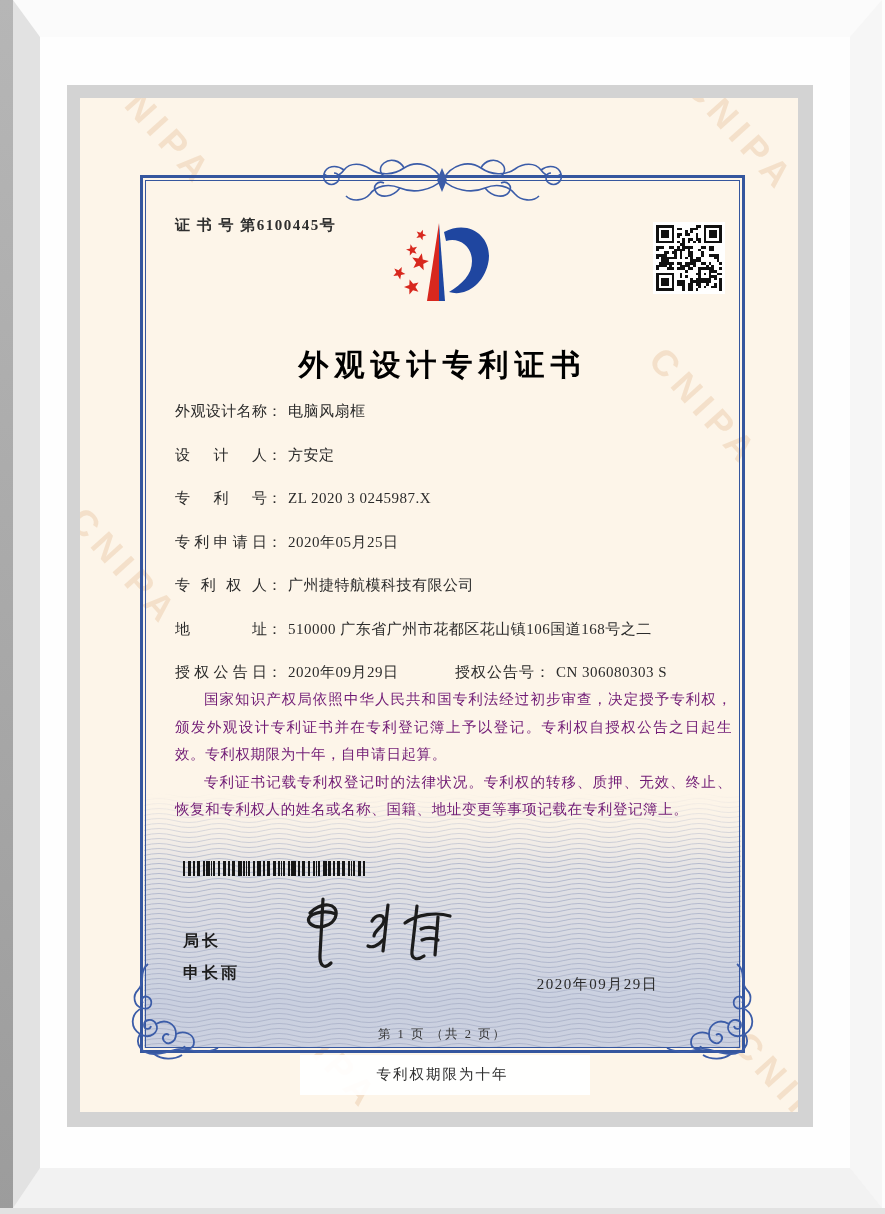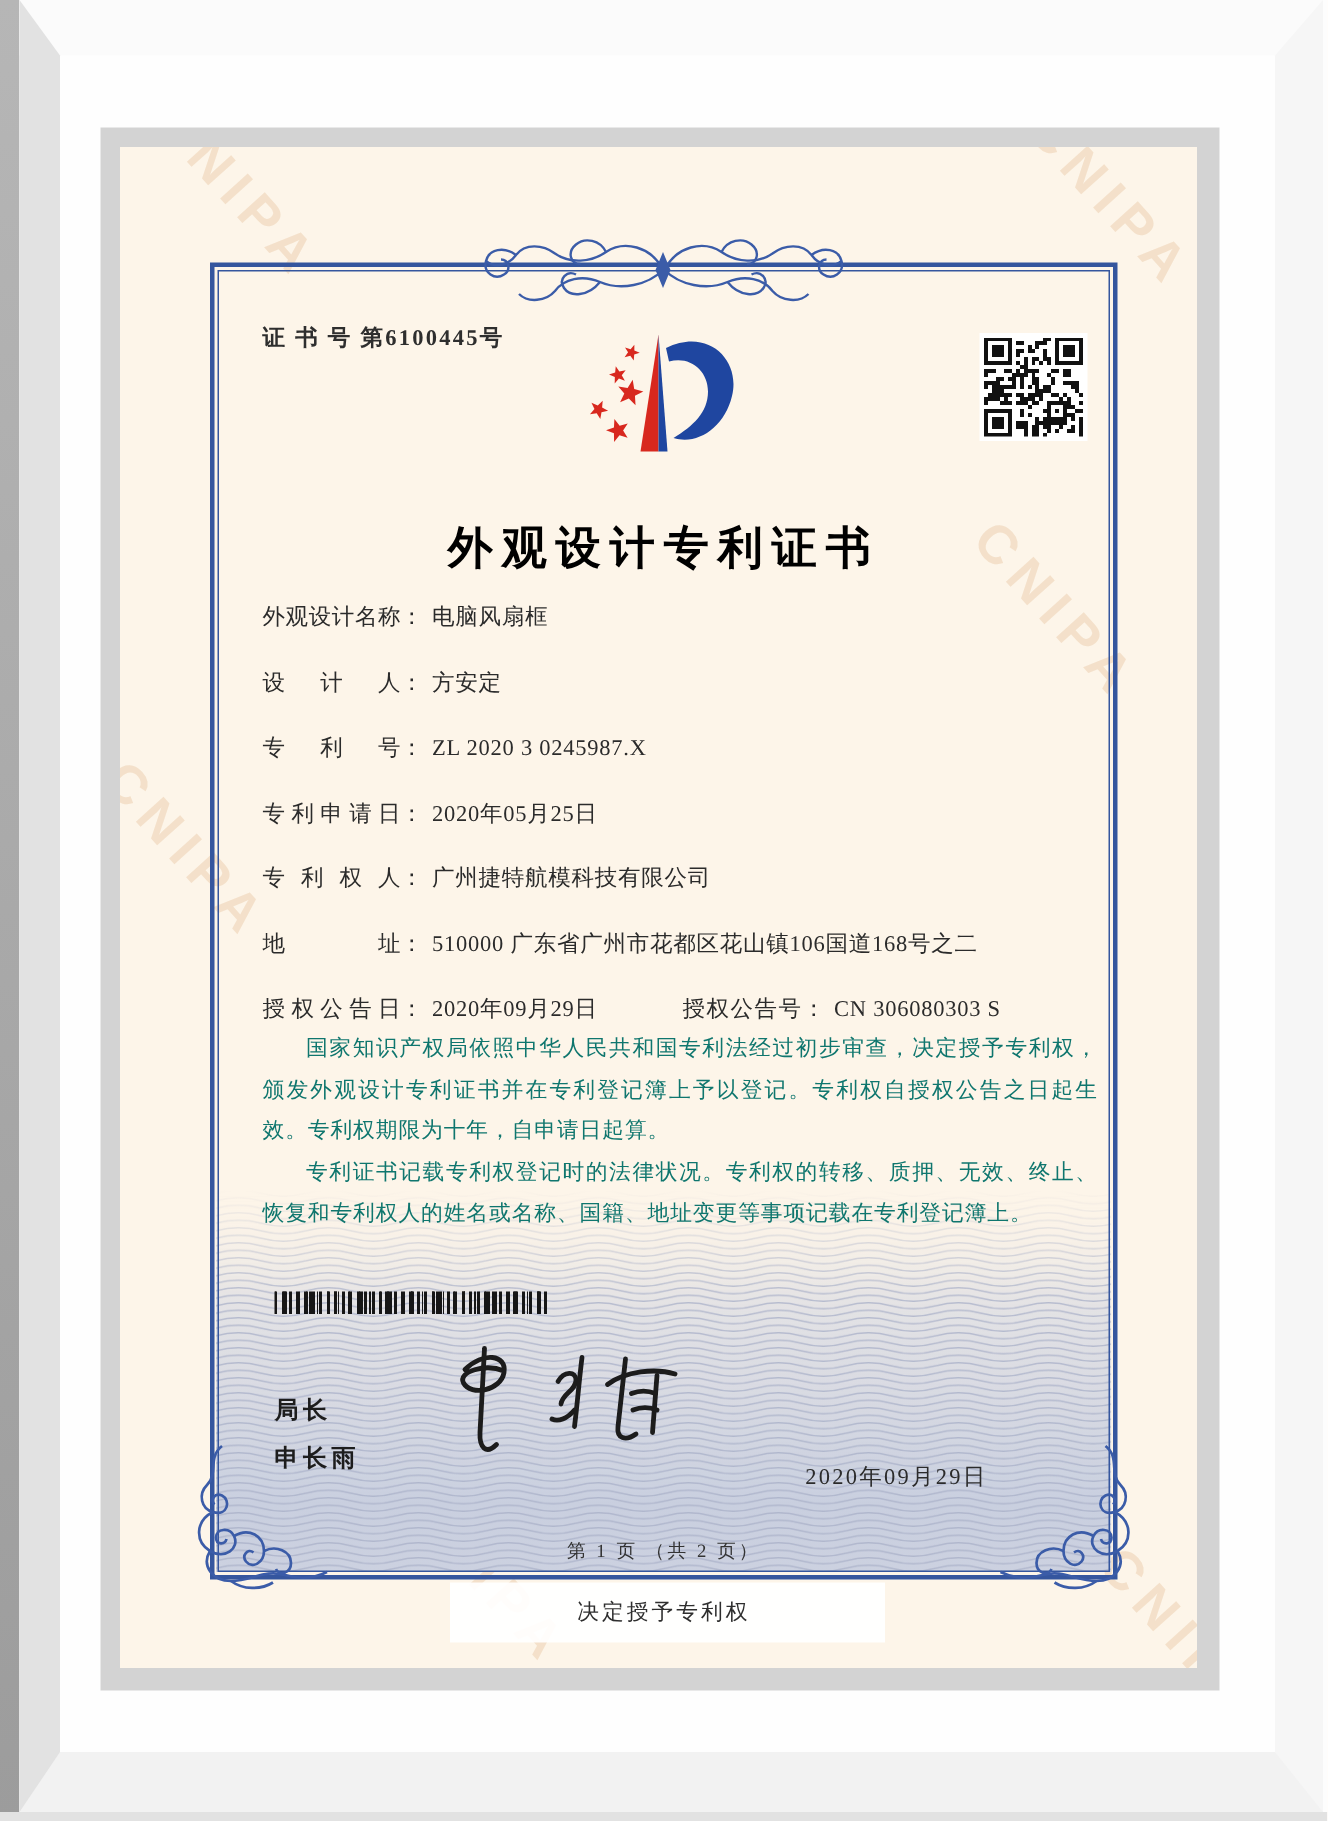--- a/index.html
+++ b/index.html
@@ -40,21 +40,21 @@
          font-size:30px;font-weight:bold;letter-spacing:6px;color:#000000;margin-top:35px;}
   .fields{position:absolute;left:95px;top:300px;width:560px;}
   .frow{position:relative;height:43.5px;padding-top:4px;box-sizing:border-box;
         font-size:15px;color:#2b2b2b;white-space:nowrap;}
   .flabel{display:inline-block;width:92px;text-align:justify;text-align-last:justify;
           vertical-align:top;}
   .fcolon{display:inline-block;margin-right:6px;}
   .fvalue{letter-spacing:0.5px;}
   .pair2{position:absolute;left:280px;top:4px;}
   .pair2 .flabel2{letter-spacing:1px;}
-  .body-text{position:absolute;left:95px;top:588px;width:557px;color:#0f766e;}
+  .body-text{position:absolute;left:95px;top:588px;width:557px;color:#701a75;}
   .body-text p{margin:0;text-indent:2em;font-size:14.5px;line-height:27.5px;
                letter-spacing:0.6px;text-align:justify;font-style:oblique 6deg;}
   .barcode{position:absolute;left:103px;top:763px;width:182px;height:15px;
     background:
       repeating-linear-gradient(90deg,#161616 0 2px,transparent 2px 5px),
       repeating-linear-gradient(90deg,#161616 0 1px,transparent 1px 7px),
       repeating-linear-gradient(90deg,transparent 0 6px,#161616 6px 8px,transparent 8px 17px);}
   .signer{position:absolute;left:103px;top:827px;font-family:"Liberation Sans",sans-serif;
           font-weight:bold;font-size:16px;color:#1d1d1d;letter-spacing:3px;line-height:32px;}
   .signature{position:absolute;left:200px;top:793px;width:195px;height:92px;}
@@ -404,15 +404,15 @@
           <path d="M141,38 C146,36 152,36 157,38 M142,49 C147,47 153,47 158,49"></path>
         </g>
       </svg>
 
       <div class="issue-date">2020年09月29日</div>
 
       <div class="page-info">第 1 页 （共 2 页）</div>
     </div>
 
     <div class="note-strip"></div>
-    <div class="note">决定授予专利权</div>
+    <div class="note">专利权期限为十年</div>
   </div>
 </div>
 
 </body></html>

